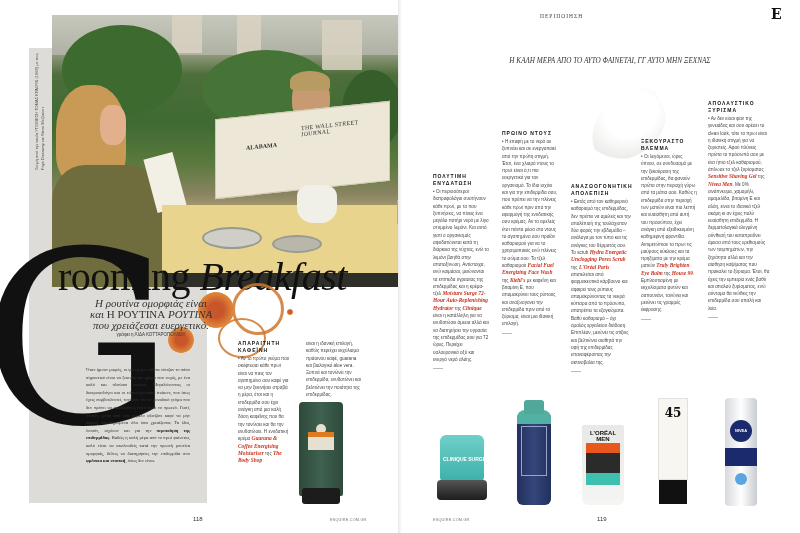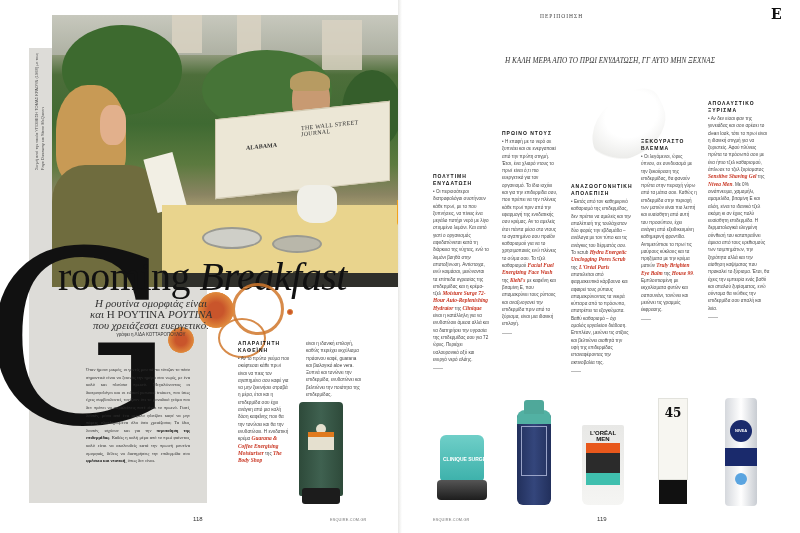--- a/index.html
+++ b/index.html
@@ -187,21 +187,21 @@
 
   <div class="site" style="left:330px;top:518px;">ESQUIRE.COM.GR</div>
   <div class="page-folio" style="left:193px;top:516px;">118</div>
 </div>
 
 <div class="gutter"></div>
 
 <div class="section-label">ΠΕΡΙΠΟΙΗΣΗ</div>
 <div class="e-logo">E</div>
 <div class="standfirst">
-  <div>Η ΚΑΛΗ ΜΕΡΑ ΑΠΟ ΤΟ ΠΡΩΙ ΕΝΥΔΑΤΩΣΗ, ΓΓ ΑΥΤΟ ΜΗΝ ΞΕΧΝΑΣ</div>
+  <div>Η ΚΑΛΗ ΜΕΡΑ ΑΠΟ ΤΟ ΑΥΤΟ ΦΑΙΝΕΤΑΙ, ΓΓ ΑΥΤΟ ΜΗΝ ΞΕΧΝΑΣ</div>
 </div>
 
 <div class="swoosh"></div>
 
 <div class="col" style="left:433px;top:173px;width:56px;">
   <h4>ΠΟΛΥΤΙΜΗ ΕΝΥΔΑΤΩΣΗ</h4>
   <span>• Οι περισσότεροι διατροφολόγοι συστήνουν κάθε πρωί, με το που ξυπνήσεις, να πίνεις ένα μεγάλο ποτήρι νερό με λίγο στυμμένο λεμόνι. Και αυτό γιατί ο οργανισμός αφυδατώνεται κατά τη διάρκεια της νύχτας, ενώ το λεμόνι βοηθά στην αποτοξίνωση. Αντίστοιχα, ενώ κοιμάσαι, μειώνονται τα επίπεδα υγρασίας της επιδερμίδας και η κρέμα-τζελ </span><span class="prod">Moisture Surge 72-Hour Auto-Replenishing Hydrator</span><span> της </span><span class="prod">Clinique</span><span> είναι η κατάλληλη για να ενυδατώσει άμεσα αλλά και να διατηρήσει την υγρασία της επιδερμίδας σου για 72 ώρες. Περιέχει υαλουρονικό οξύ και ενεργό νερό αλόης.</span>
   <span class="dash"></span>
 </div>
 

